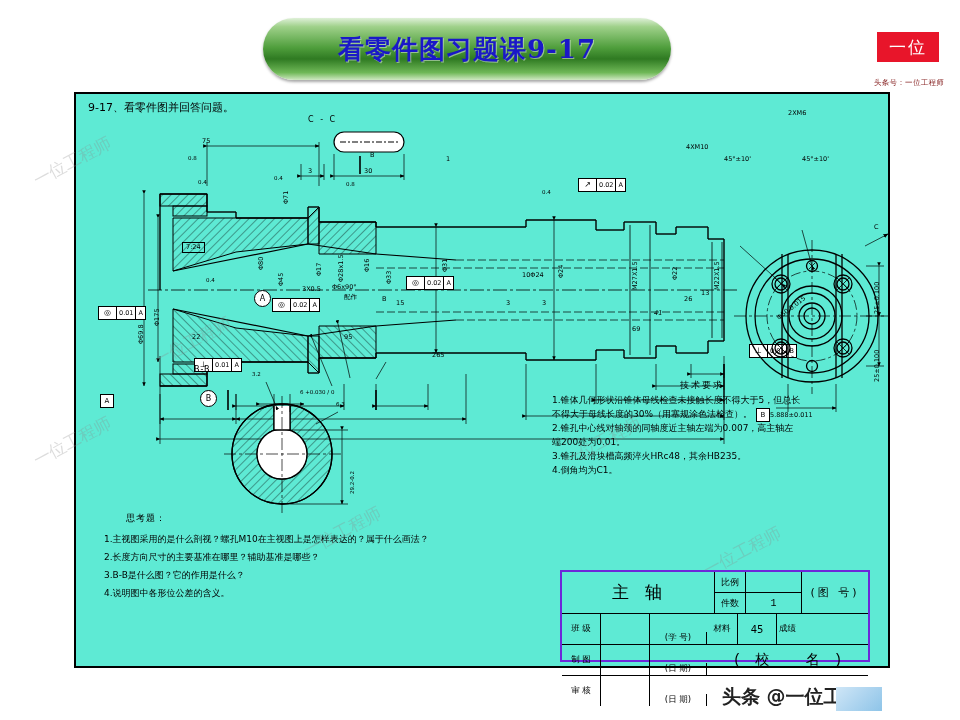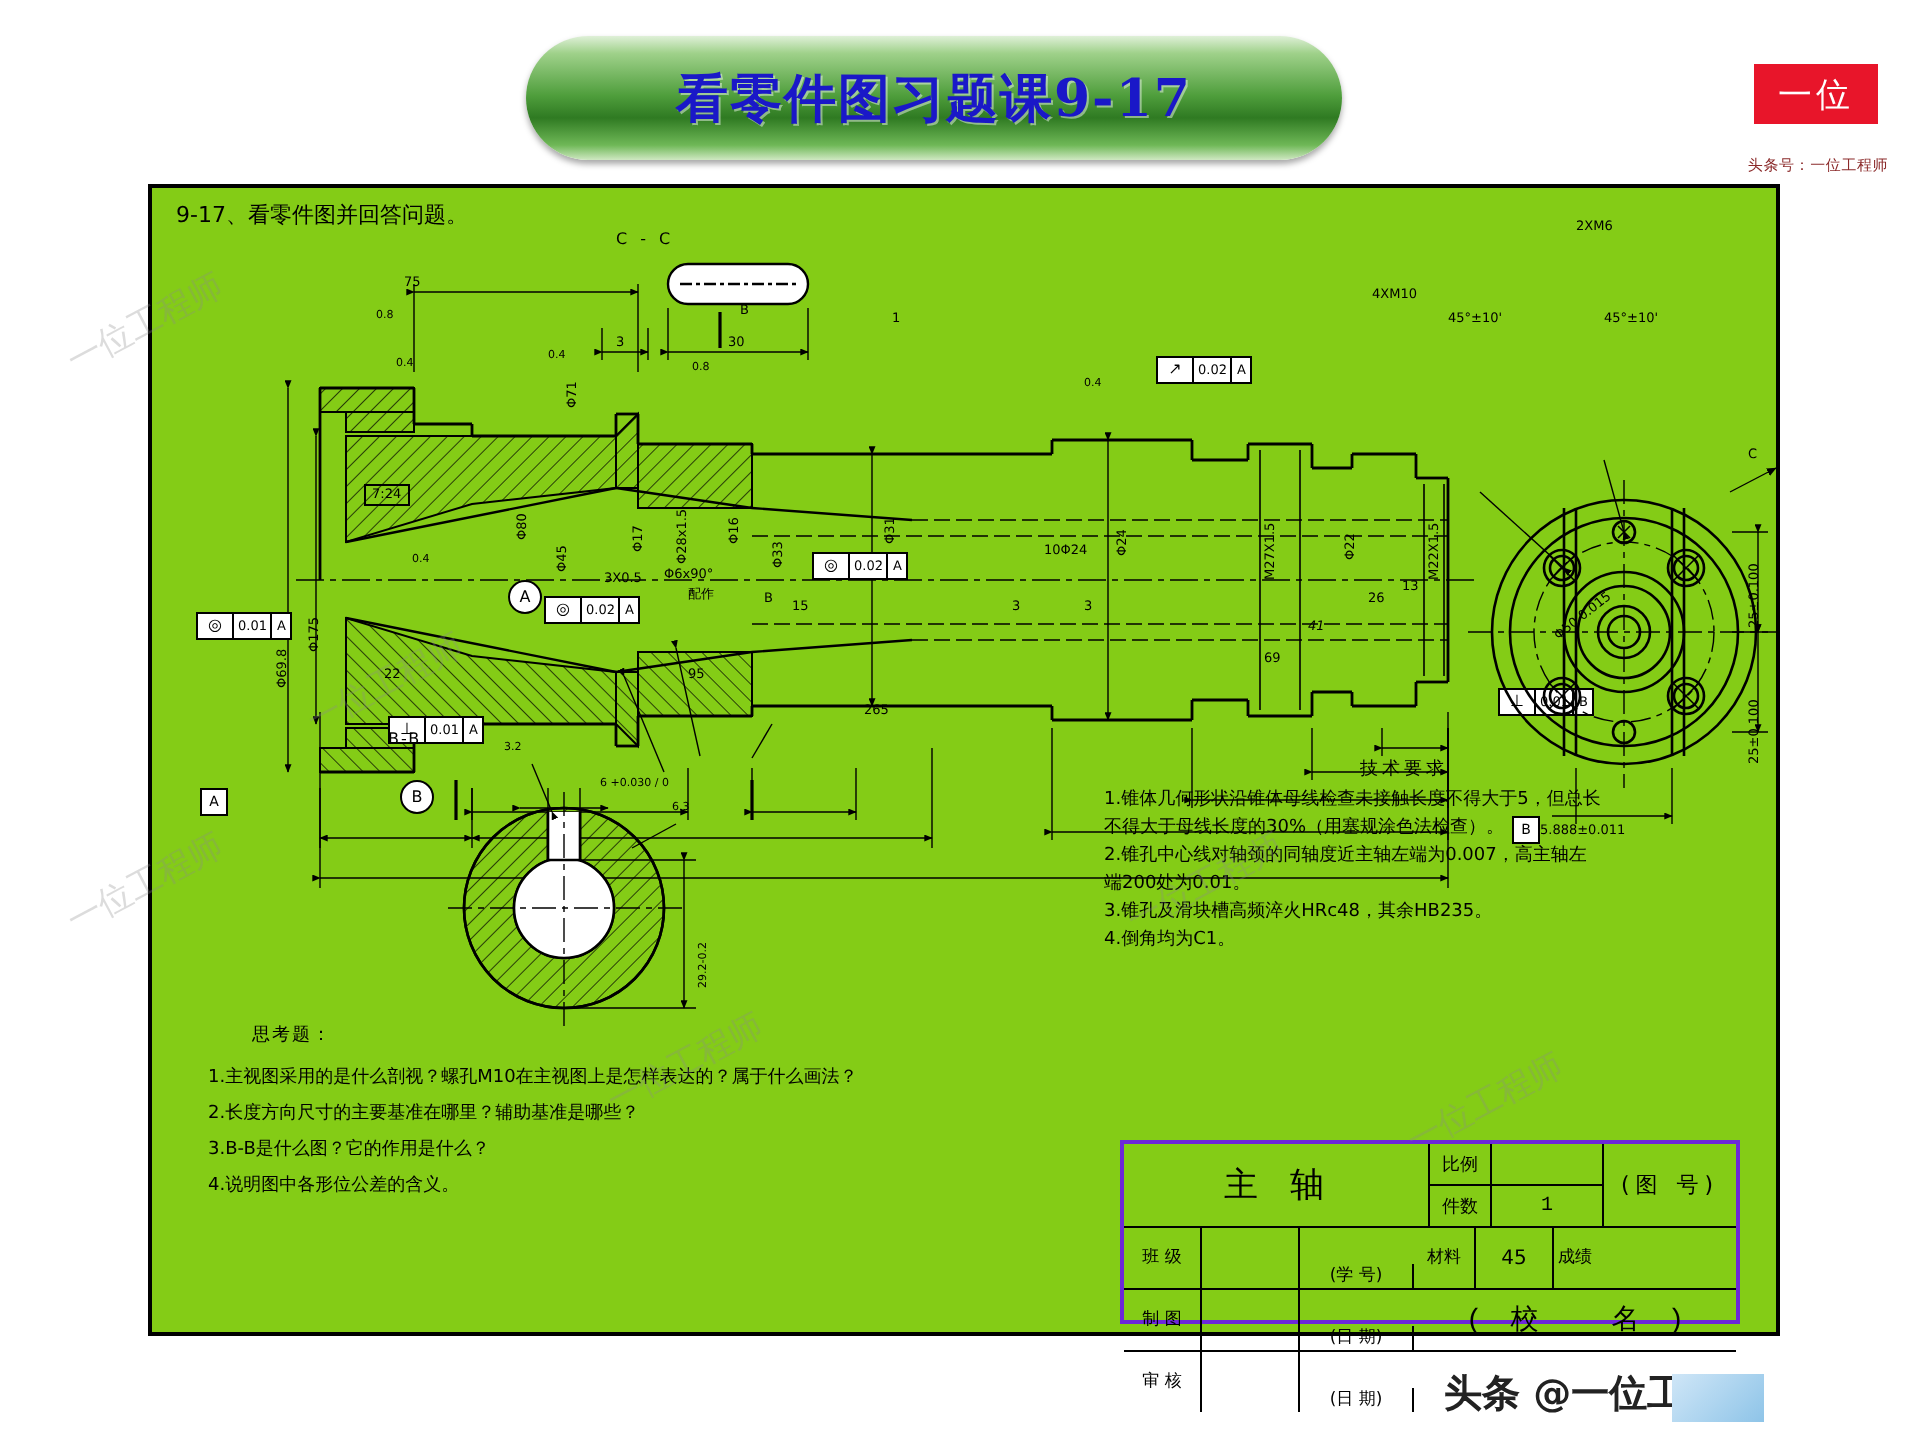--- a/index.html
+++ b/index.html
@@ -18,21 +18,21 @@
 
   
   #brand-logo{position:absolute;left:877px;top:32px;width:62px;height:30px;
      background:#e8152a;display:flex;align-items:center;justify-content:center;}
   #brand-logo span{color:#fff;font-size:17px;font-family:"DejaVu Serif",serif;letter-spacing:2px;}
   #brand-caption{position:absolute;left:861px;top:78px;width:96px;text-align:center;
      font-size:7.5px;color:#8b2a2a;letter-spacing:.3px;white-space:nowrap;}
 
   
   #sheet{position:absolute;left:74px;top:92px;width:812px;height:572px;
-     background:#84cc16;border:2px solid #000;}
+     background:#5eead4;border:2px solid #000;}
   #sheet-inner{position:absolute;inset:0;}
 
   .tx{position:absolute;white-space:nowrap;font-size:8px;line-height:1.05;}
   .tx.sm{font-size:6.5px;}
   .tx.xs{font-size:5.5px;}
   .tx.big{font-size:11px;}
   .vt{transform-origin:left top;transform:rotate(-90deg);}
 
   
   .gtol{position:absolute;display:flex;align-items:stretch;border:1px solid #000;

